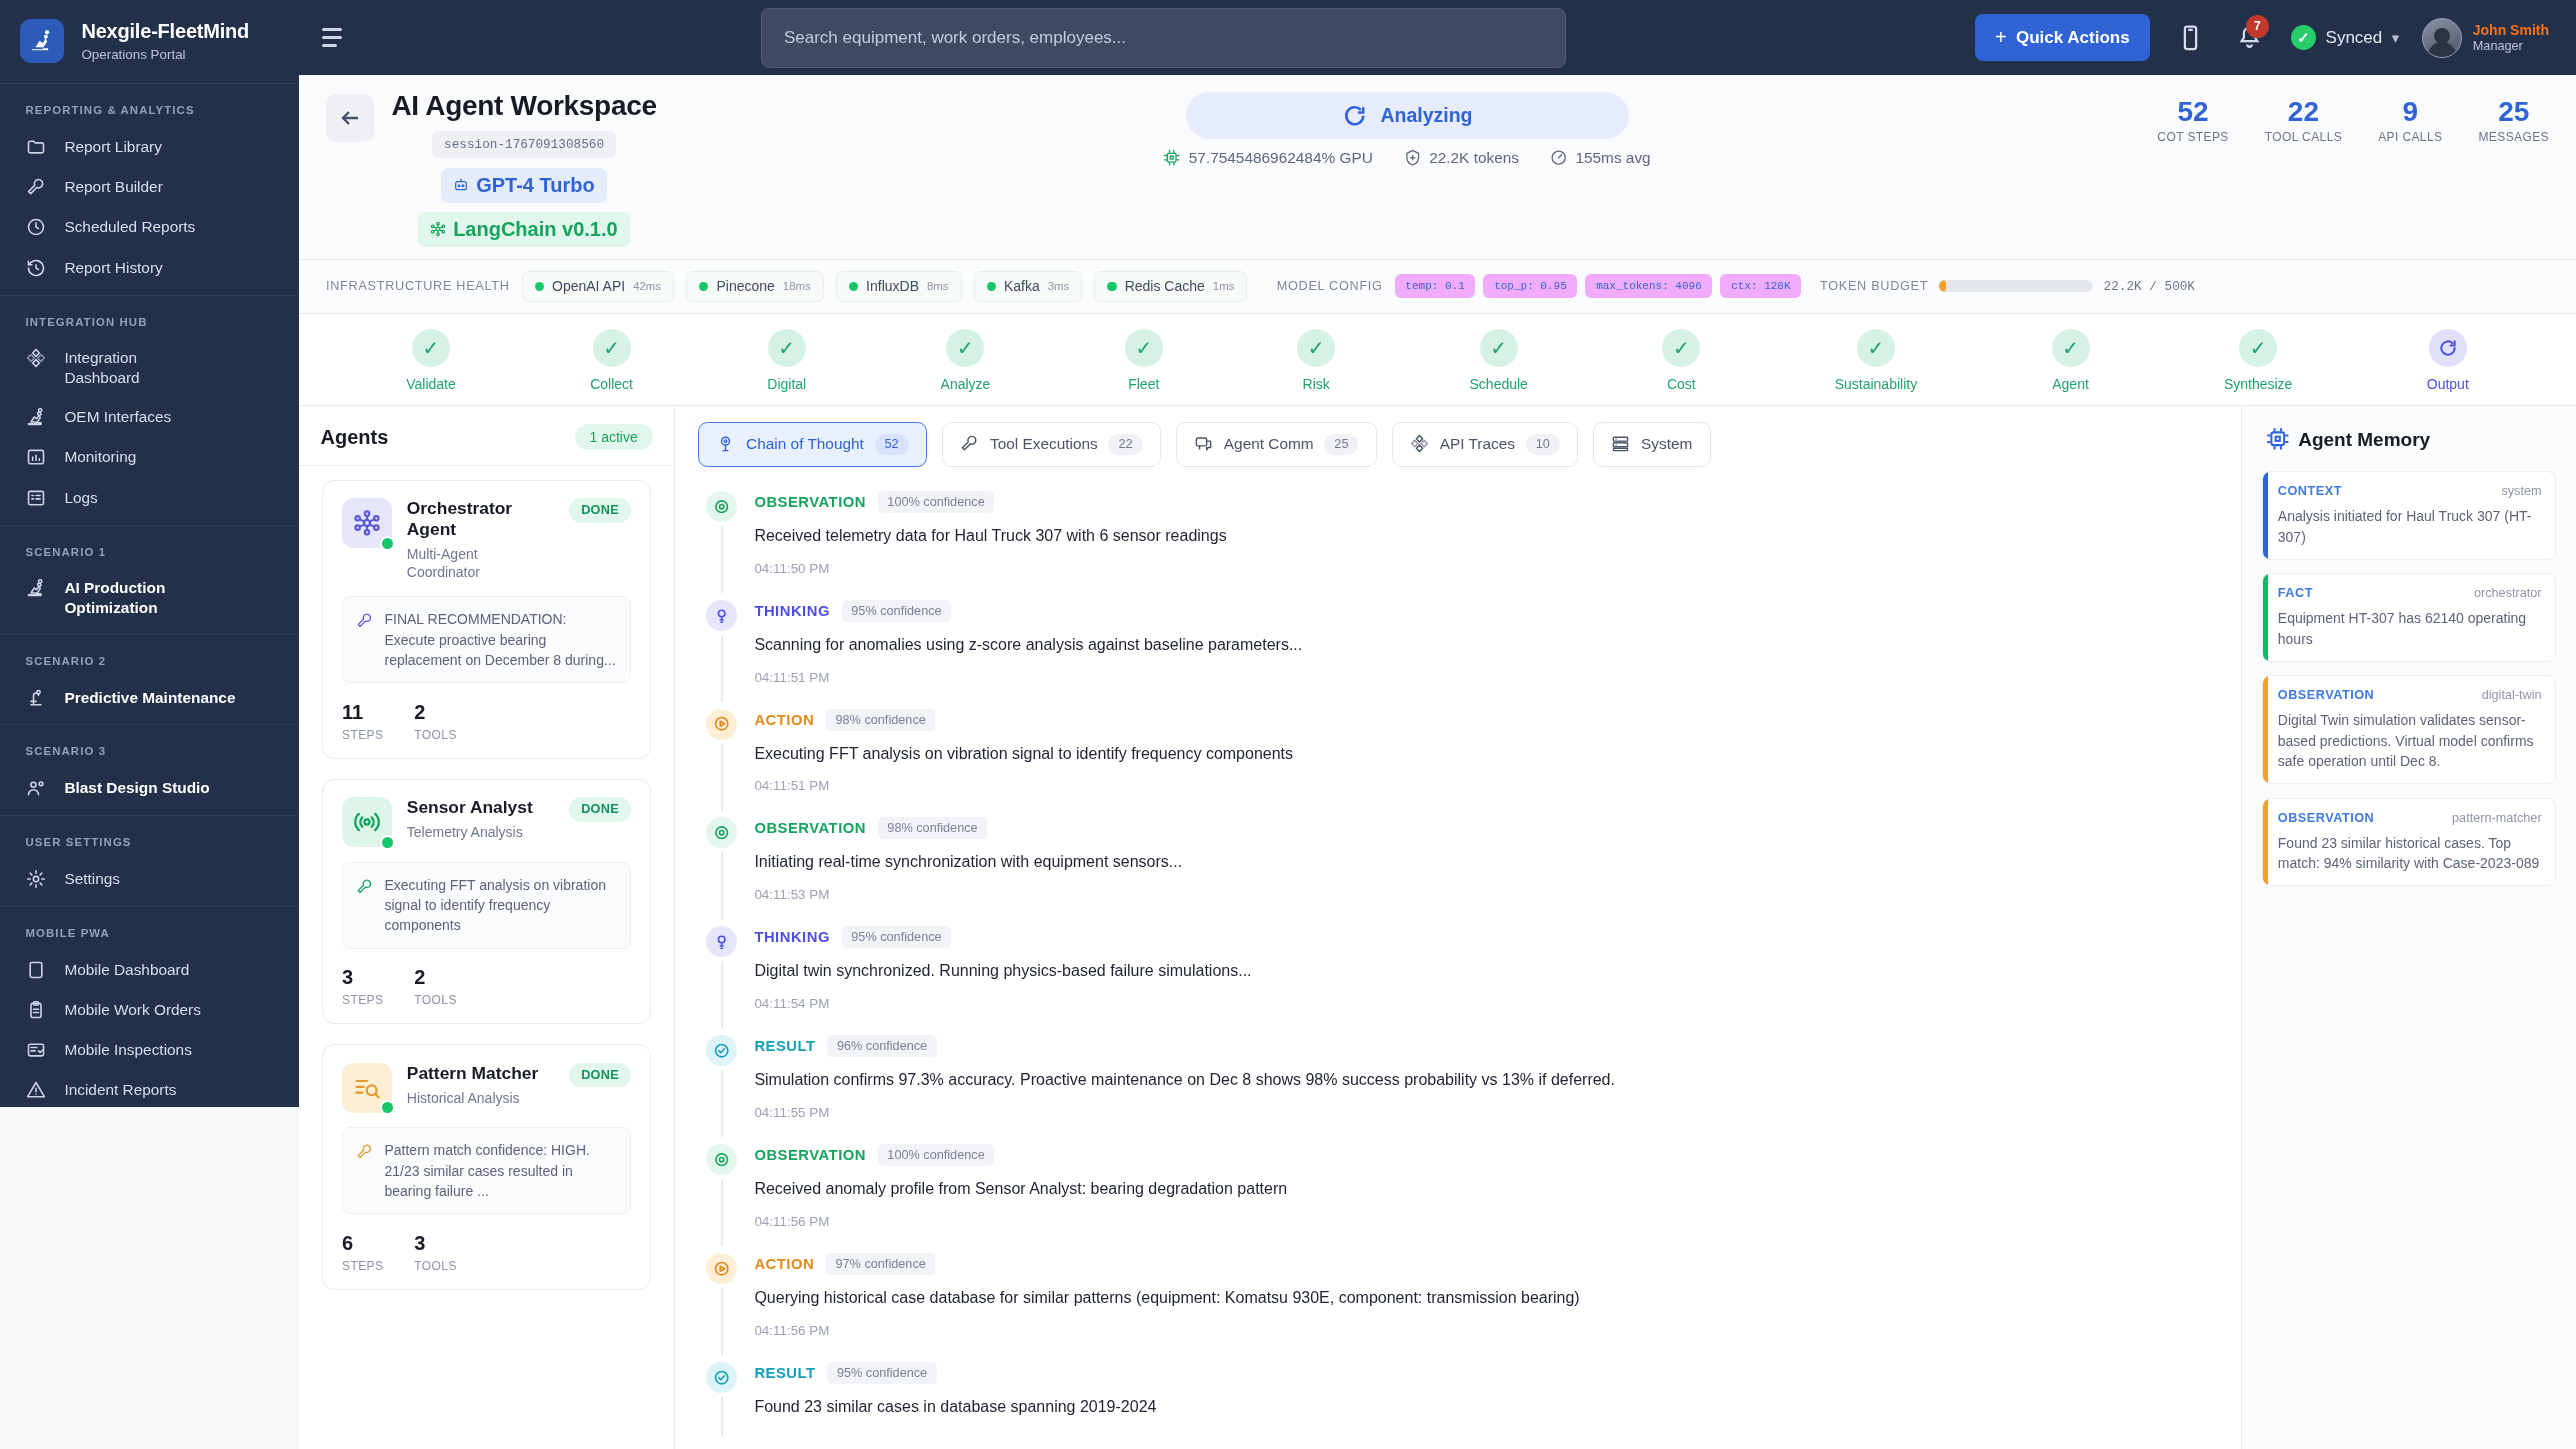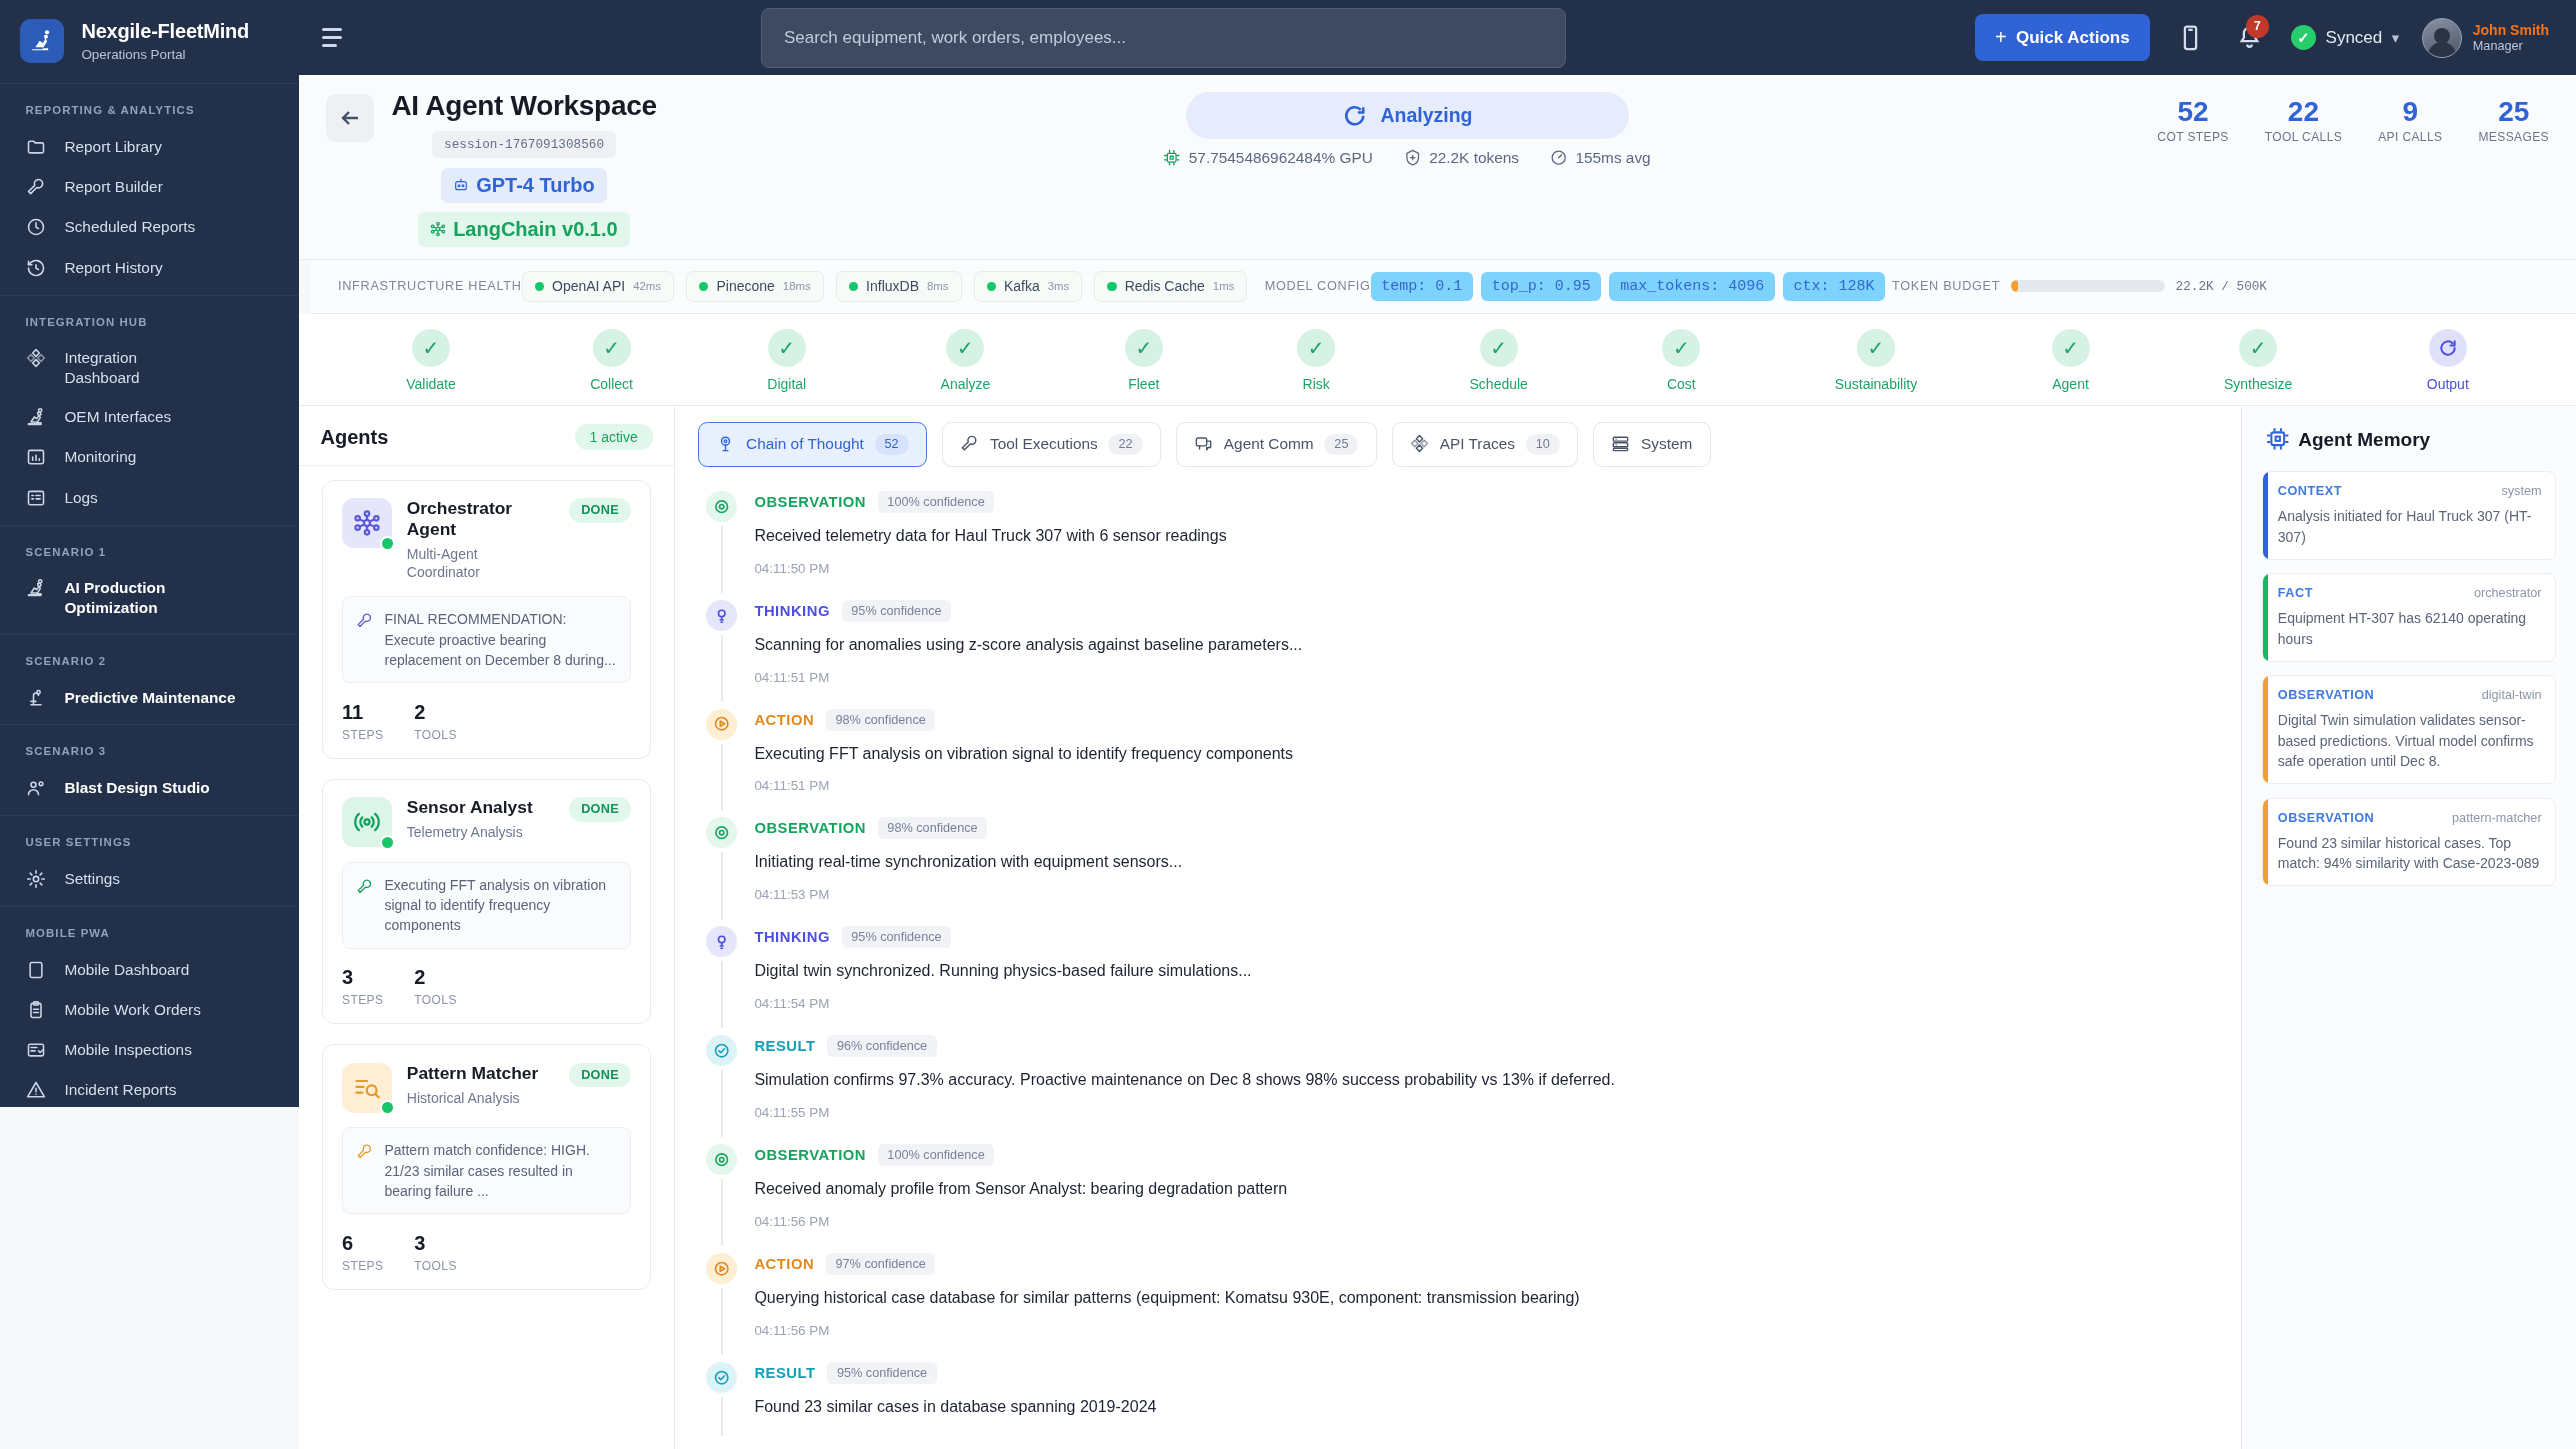--- a/index.html
+++ b/index.html
@@ -141,35 +141,35 @@
   .ws-metric svg { width:17.4px; height:17.4px; }
 
   .ws-right { display:flex; gap:36px; padding-top: 8px; }
   .kpi { display:flex; flex-direction:column; align-items:center; gap:4px; }
   .kpi .num { font-size:28px; font-weight:bold; color:#2f63d6; line-height:1; }
   .kpi .lab { font-size:12px; color:#6b7489; letter-spacing:0.4px; }
 
   
   .infrabar {
     background:#fbfcfd; border-bottom:0.7px solid #e8eaee;
-    display:flex; align-items:center; padding: 10.7px 27px; flex-wrap: nowrap; margin-left: 12px;
+    display:flex; align-items:center; gap:12px; padding: 10.7px 27px; flex-wrap: nowrap;
   }
   .infra-label, .cfg-label, .tb-label {
     font-size:12.7px; letter-spacing:0.7px; color:#7d879b; white-space:nowrap;
   }
   .health-chip {
     background:#f6fbf8; border:0.7px solid #e4eeea; border-radius:6.7px;
     padding:6.7px 12px; display:flex; align-items:center; gap:8px; white-space:nowrap;
   }
   .health-chip .gdot { width:9.4px;height:9.4px;border-radius:50%; background:#16c76a; }
   .health-chip .hname { font-size:14px; color:#3e4a60;}
   .health-chip .hlat { font-size:11.4px; color:#8c95a8; }
   .cfg-chip {
-    background:#7dd3fc; color:#3566d0; border-radius:6px; padding:6px 10.7px;
-    font-family:"Liberation Mono", monospace; font-size:15px; white-space:nowrap;
+    background:#f0abfc; color:#3566d0; border-radius:6px; padding:6px 10.7px;
+    font-family:"Liberation Mono", monospace; font-size:11px; white-space:nowrap;
   }
   .tokenbar-wrap { display:flex; align-items:center; gap:10.7px; margin-left: 6.7px;}
   .tokenbar { width:154px; height:12px; border-radius:6px; background:#e4e7ec; overflow:hidden; }
   .tokenbar .fill { height:100%; background:#f0a030; border-radius:6px; }
   .token-text { font-size:12.7px; color:#6c758a; font-family:"Liberation Mono", monospace; white-space:nowrap;}
 
   
   .pipeline {
     background:#fff; border-bottom:0.7px solid #e8eaee;
     display:flex; justify-content: space-around; align-items:center; padding: 14.8px 40px 13.4px 40px;

